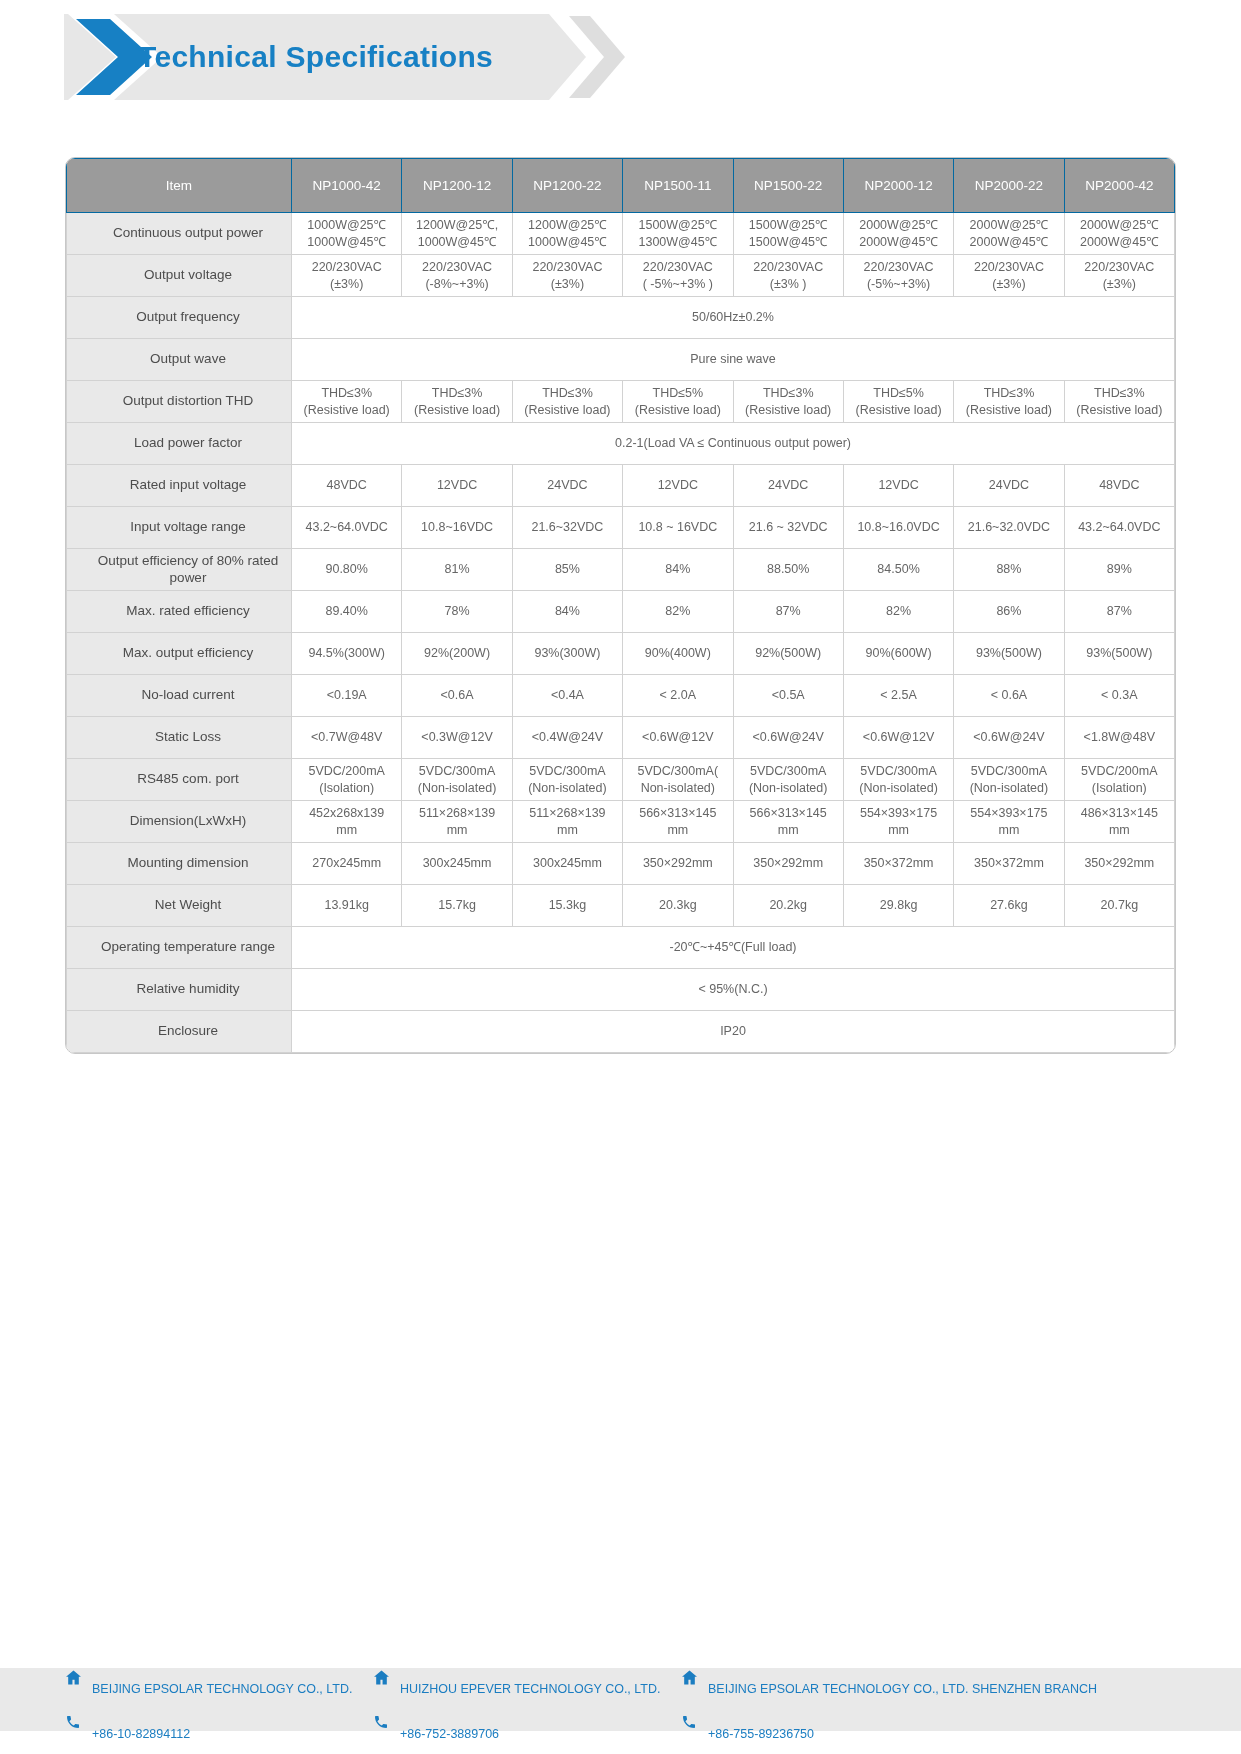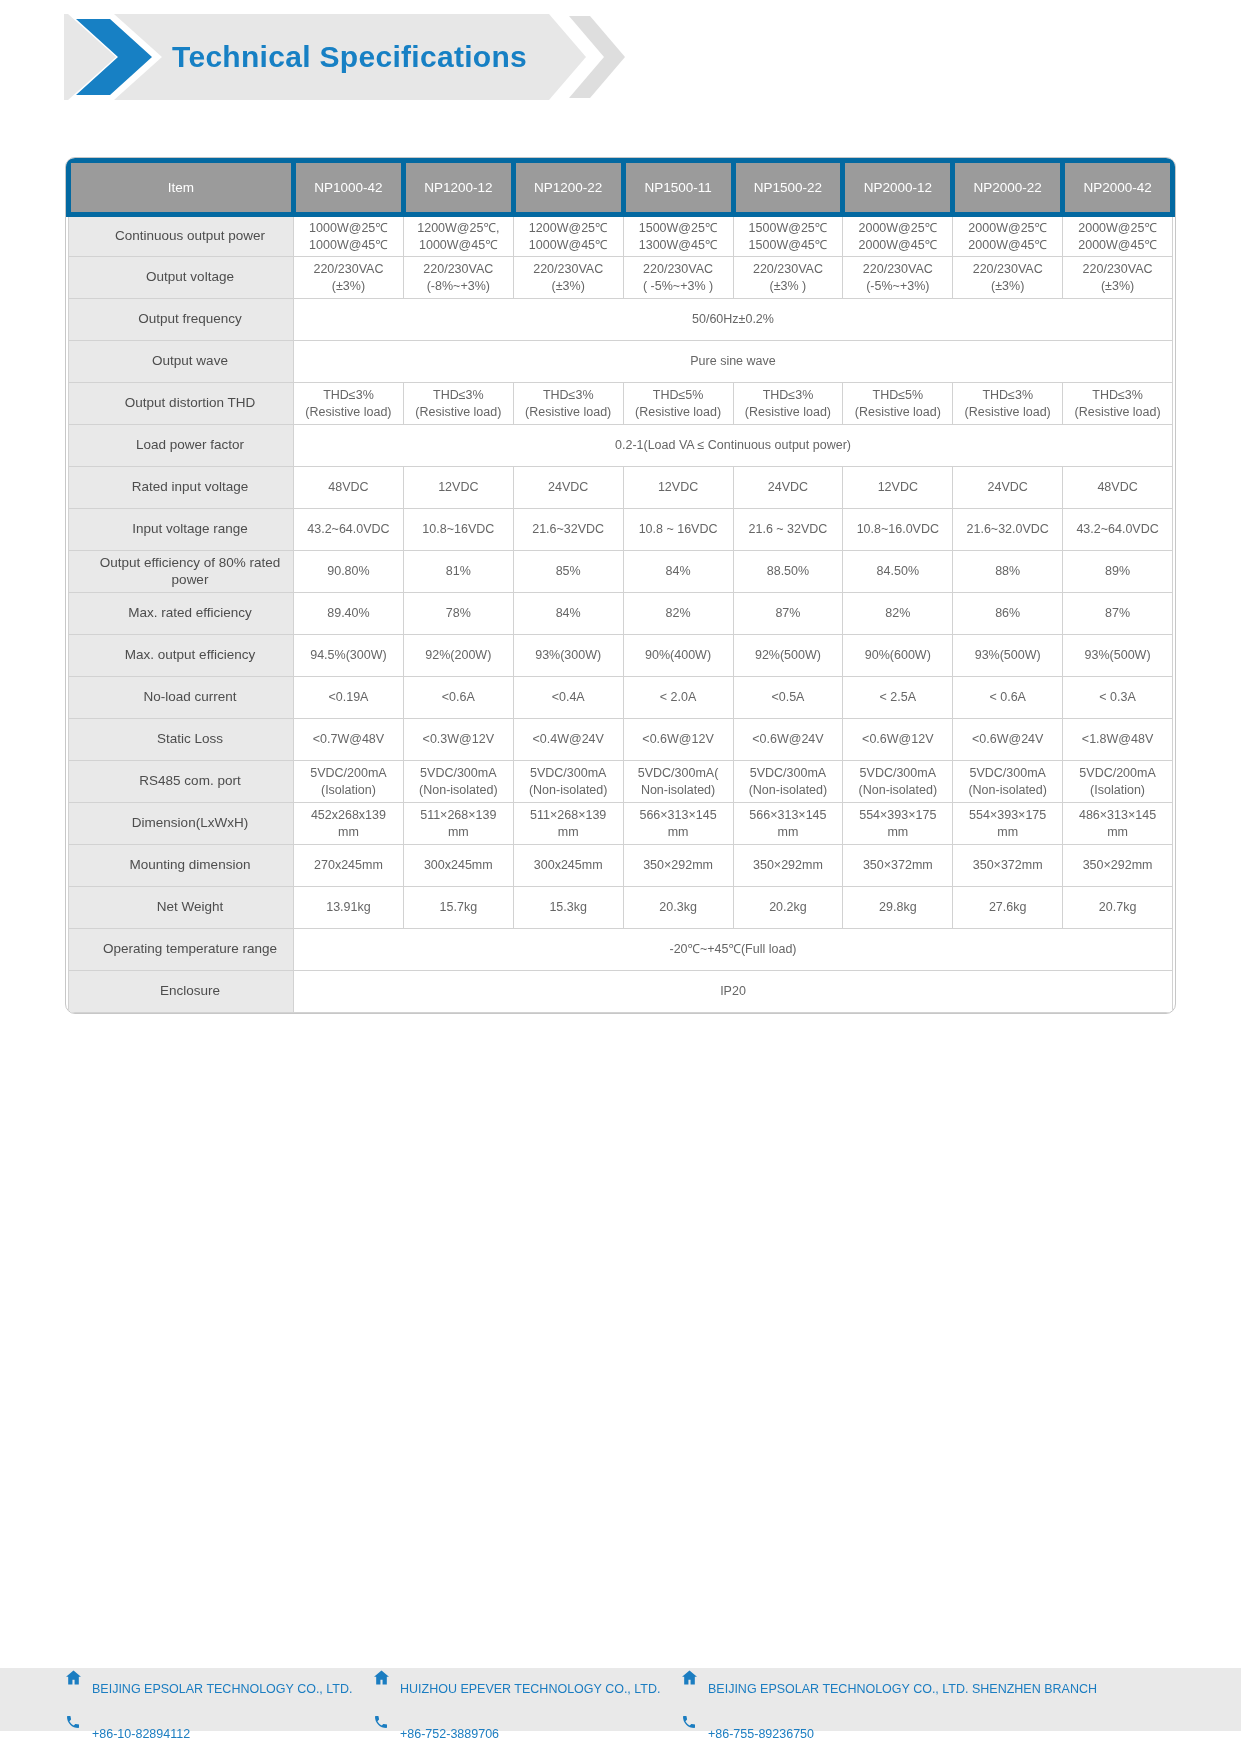--- a/index.html
+++ b/index.html
@@ -10,33 +10,32 @@
     overflow: hidden;
   }
 
   
   .banner { position: absolute; top: 14px; left: 64px; width: 590px; height: 86px; }
   .banner svg { position: absolute; top: 0; left: 0; }
   .banner-title {
     position: absolute; left: 74px; top: 50%; transform: translateY(-50%);
     font-size: 30px; font-weight: bold; color: #1780c4; letter-spacing: 0.3px;
     white-space: nowrap;
-    margin-left: 34px;
   }
 
   
   .table-wrap {
     position: absolute; top: 157px; left: 65px; width: 1111px;
     border: 1px solid #c7c7c7; border-radius: 10px; overflow: hidden; background: #fff;
   }
   table { width: 100%; border-collapse: collapse; table-layout: fixed; }
   thead th {
     background: #9b9b9b; color: #ffffff; font-weight: normal;
     font-size: 13.5px; height: 54px; text-align: center;
-    border: 5px solid #0369a1;
+    border: 1px solid #0369a1;
   }
   tbody td {
     border: 1px solid #d2d2d2; font-size: 12.5px; color: #666666;
     text-align: center; height: 42px; line-height: 1.35;
     white-space: pre-line; padding: 2px 4px;
   }
   tbody td.item {
     background: #e9e9e9; text-align: center; padding: 2px 10px 2px 28px;
     color: #4d4d4d; font-size: 13.5px; white-space: normal; line-height: 1.25;
   }
@@ -289,20 +288,24 @@
           <td>20.2kg</td>
           <td>29.8kg</td>
           <td>27.6kg</td>
           <td>20.7kg</td>
         </tr>
         <tr>
           <td class="item">Operating temperature range</td>
           <td colspan="8">-20℃~+45℃(Full load)</td>
         </tr>
         <tr>
+          <td class="item">Relative humidity</td>
+          <td colspan="8">&lt; 95%(N.C.)</td>
+        </tr>
+        <tr>
           <td class="item">Enclosure</td>
           <td colspan="8">IP20</td>
         </tr>
       </tbody>
   </table>
 </div>
 
 <div class="footer">
   <div class="office office-1">
     <div class="office-row">

